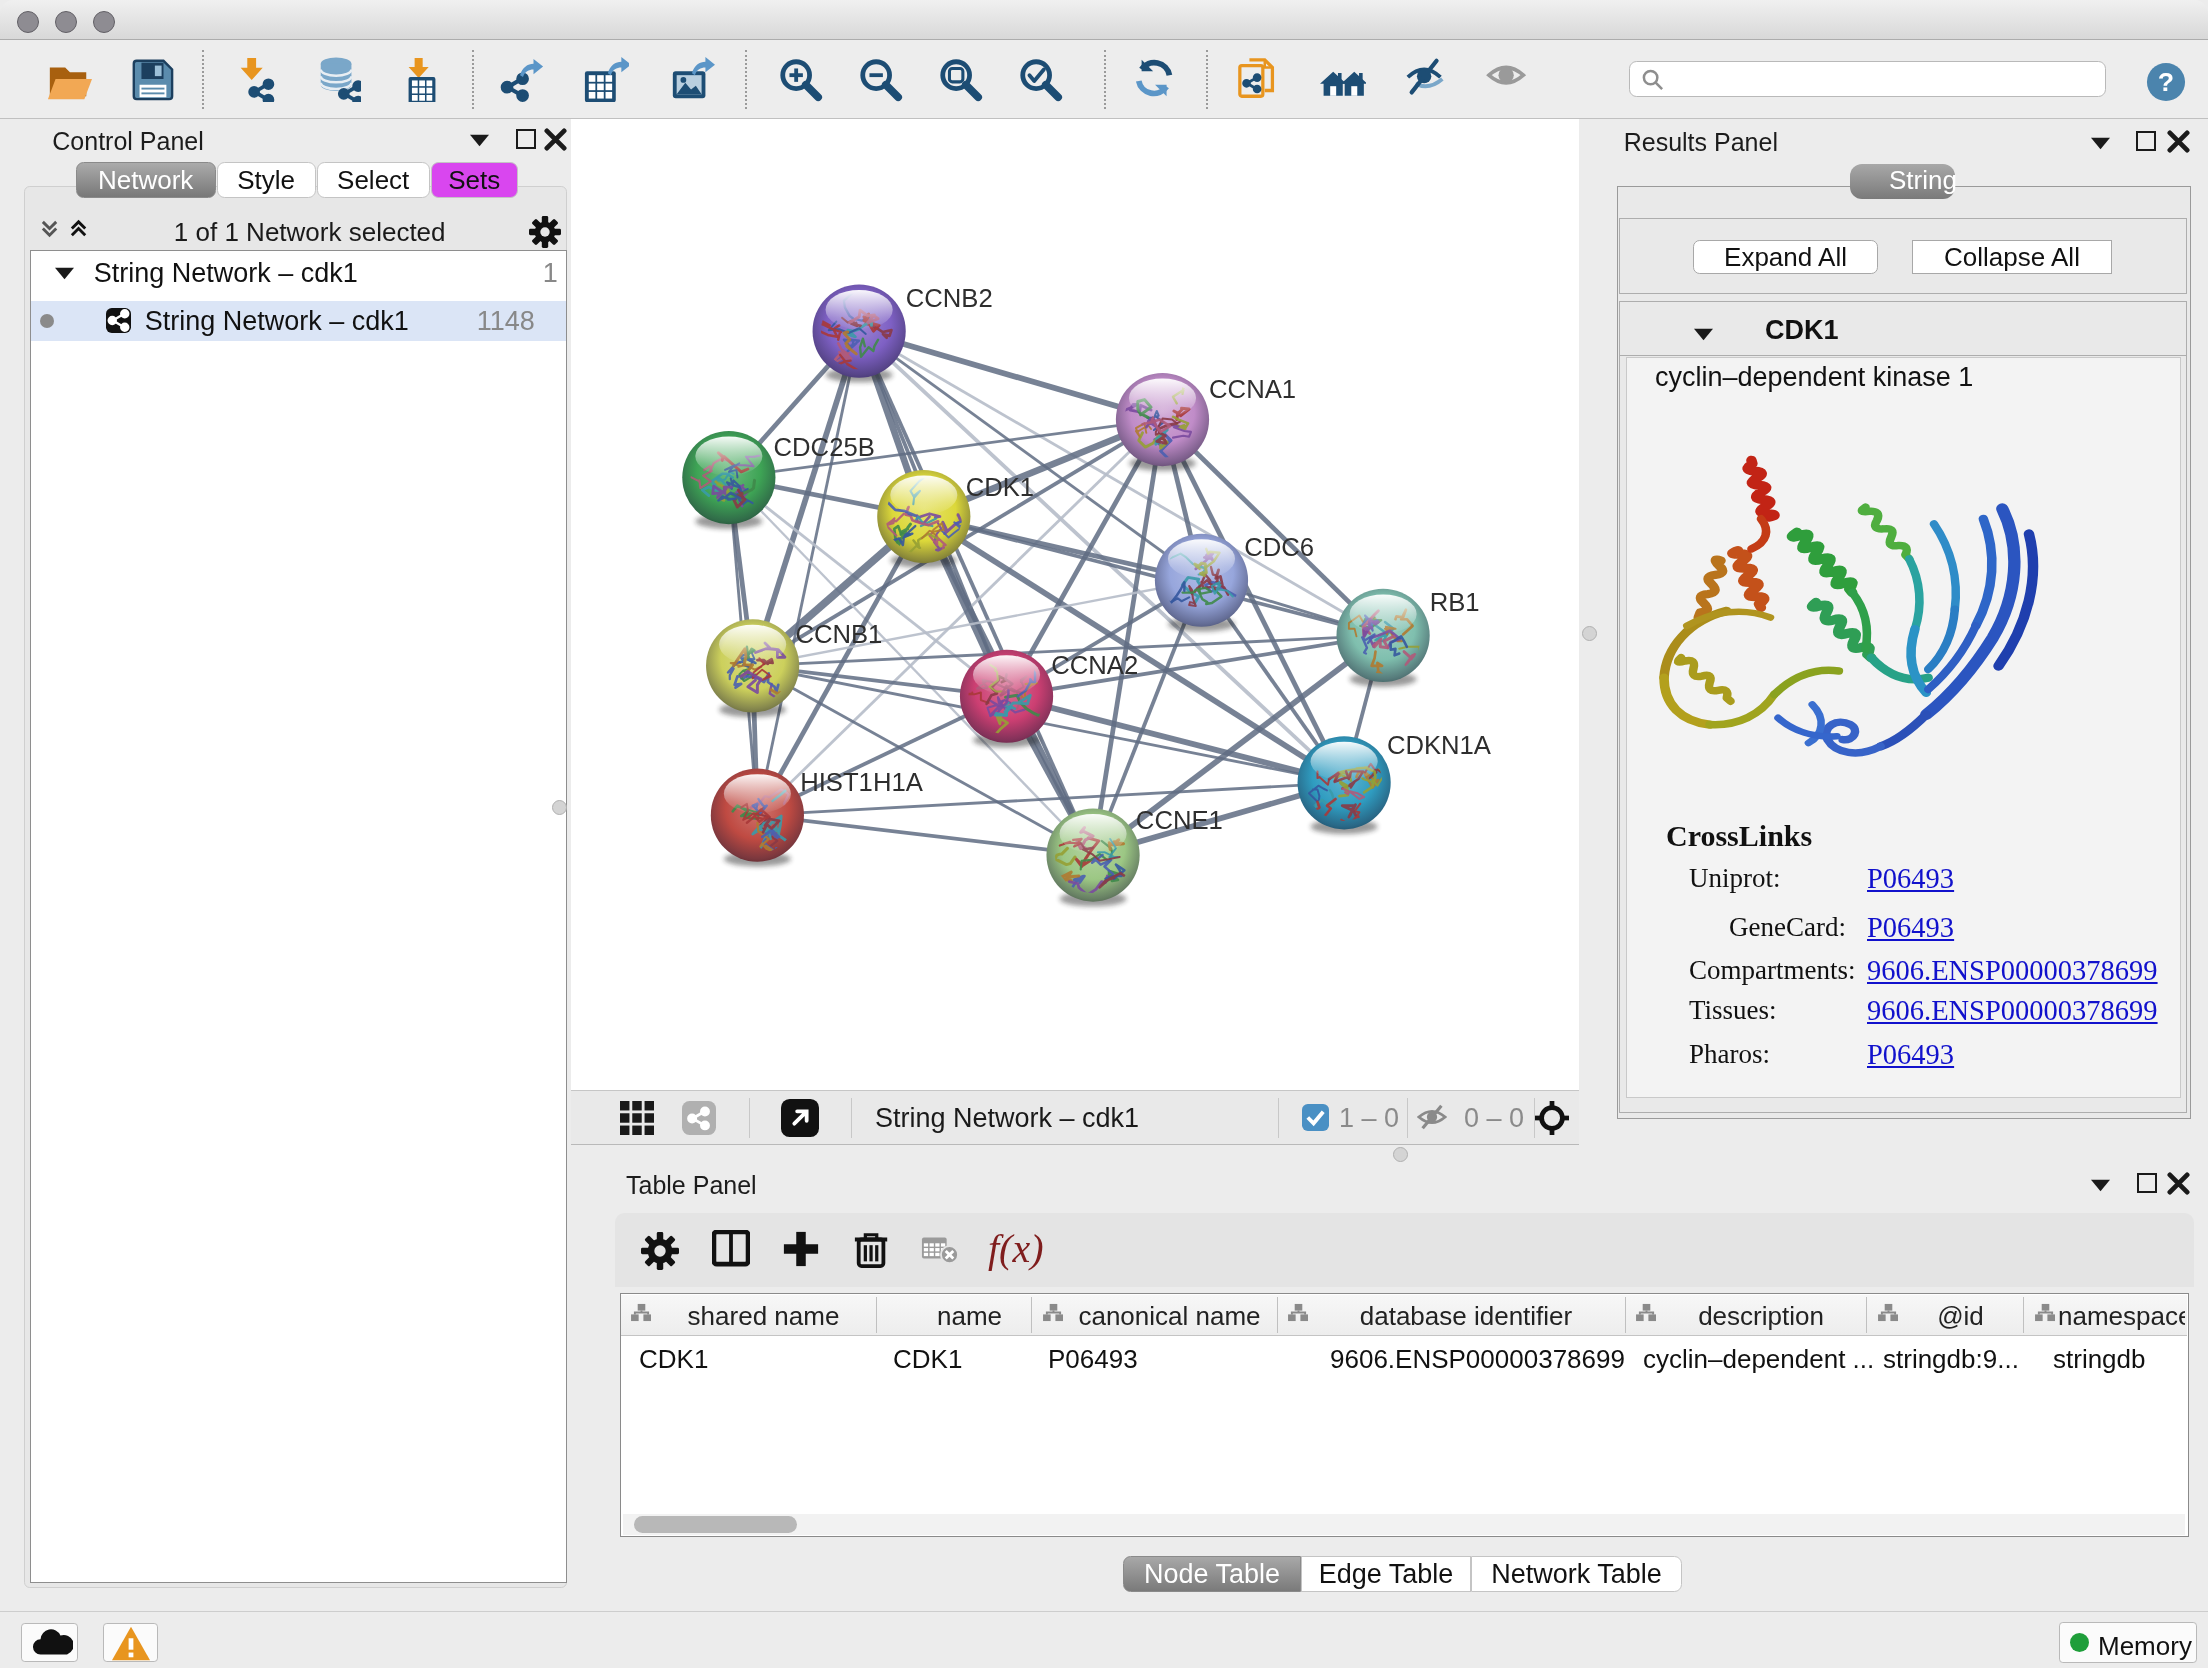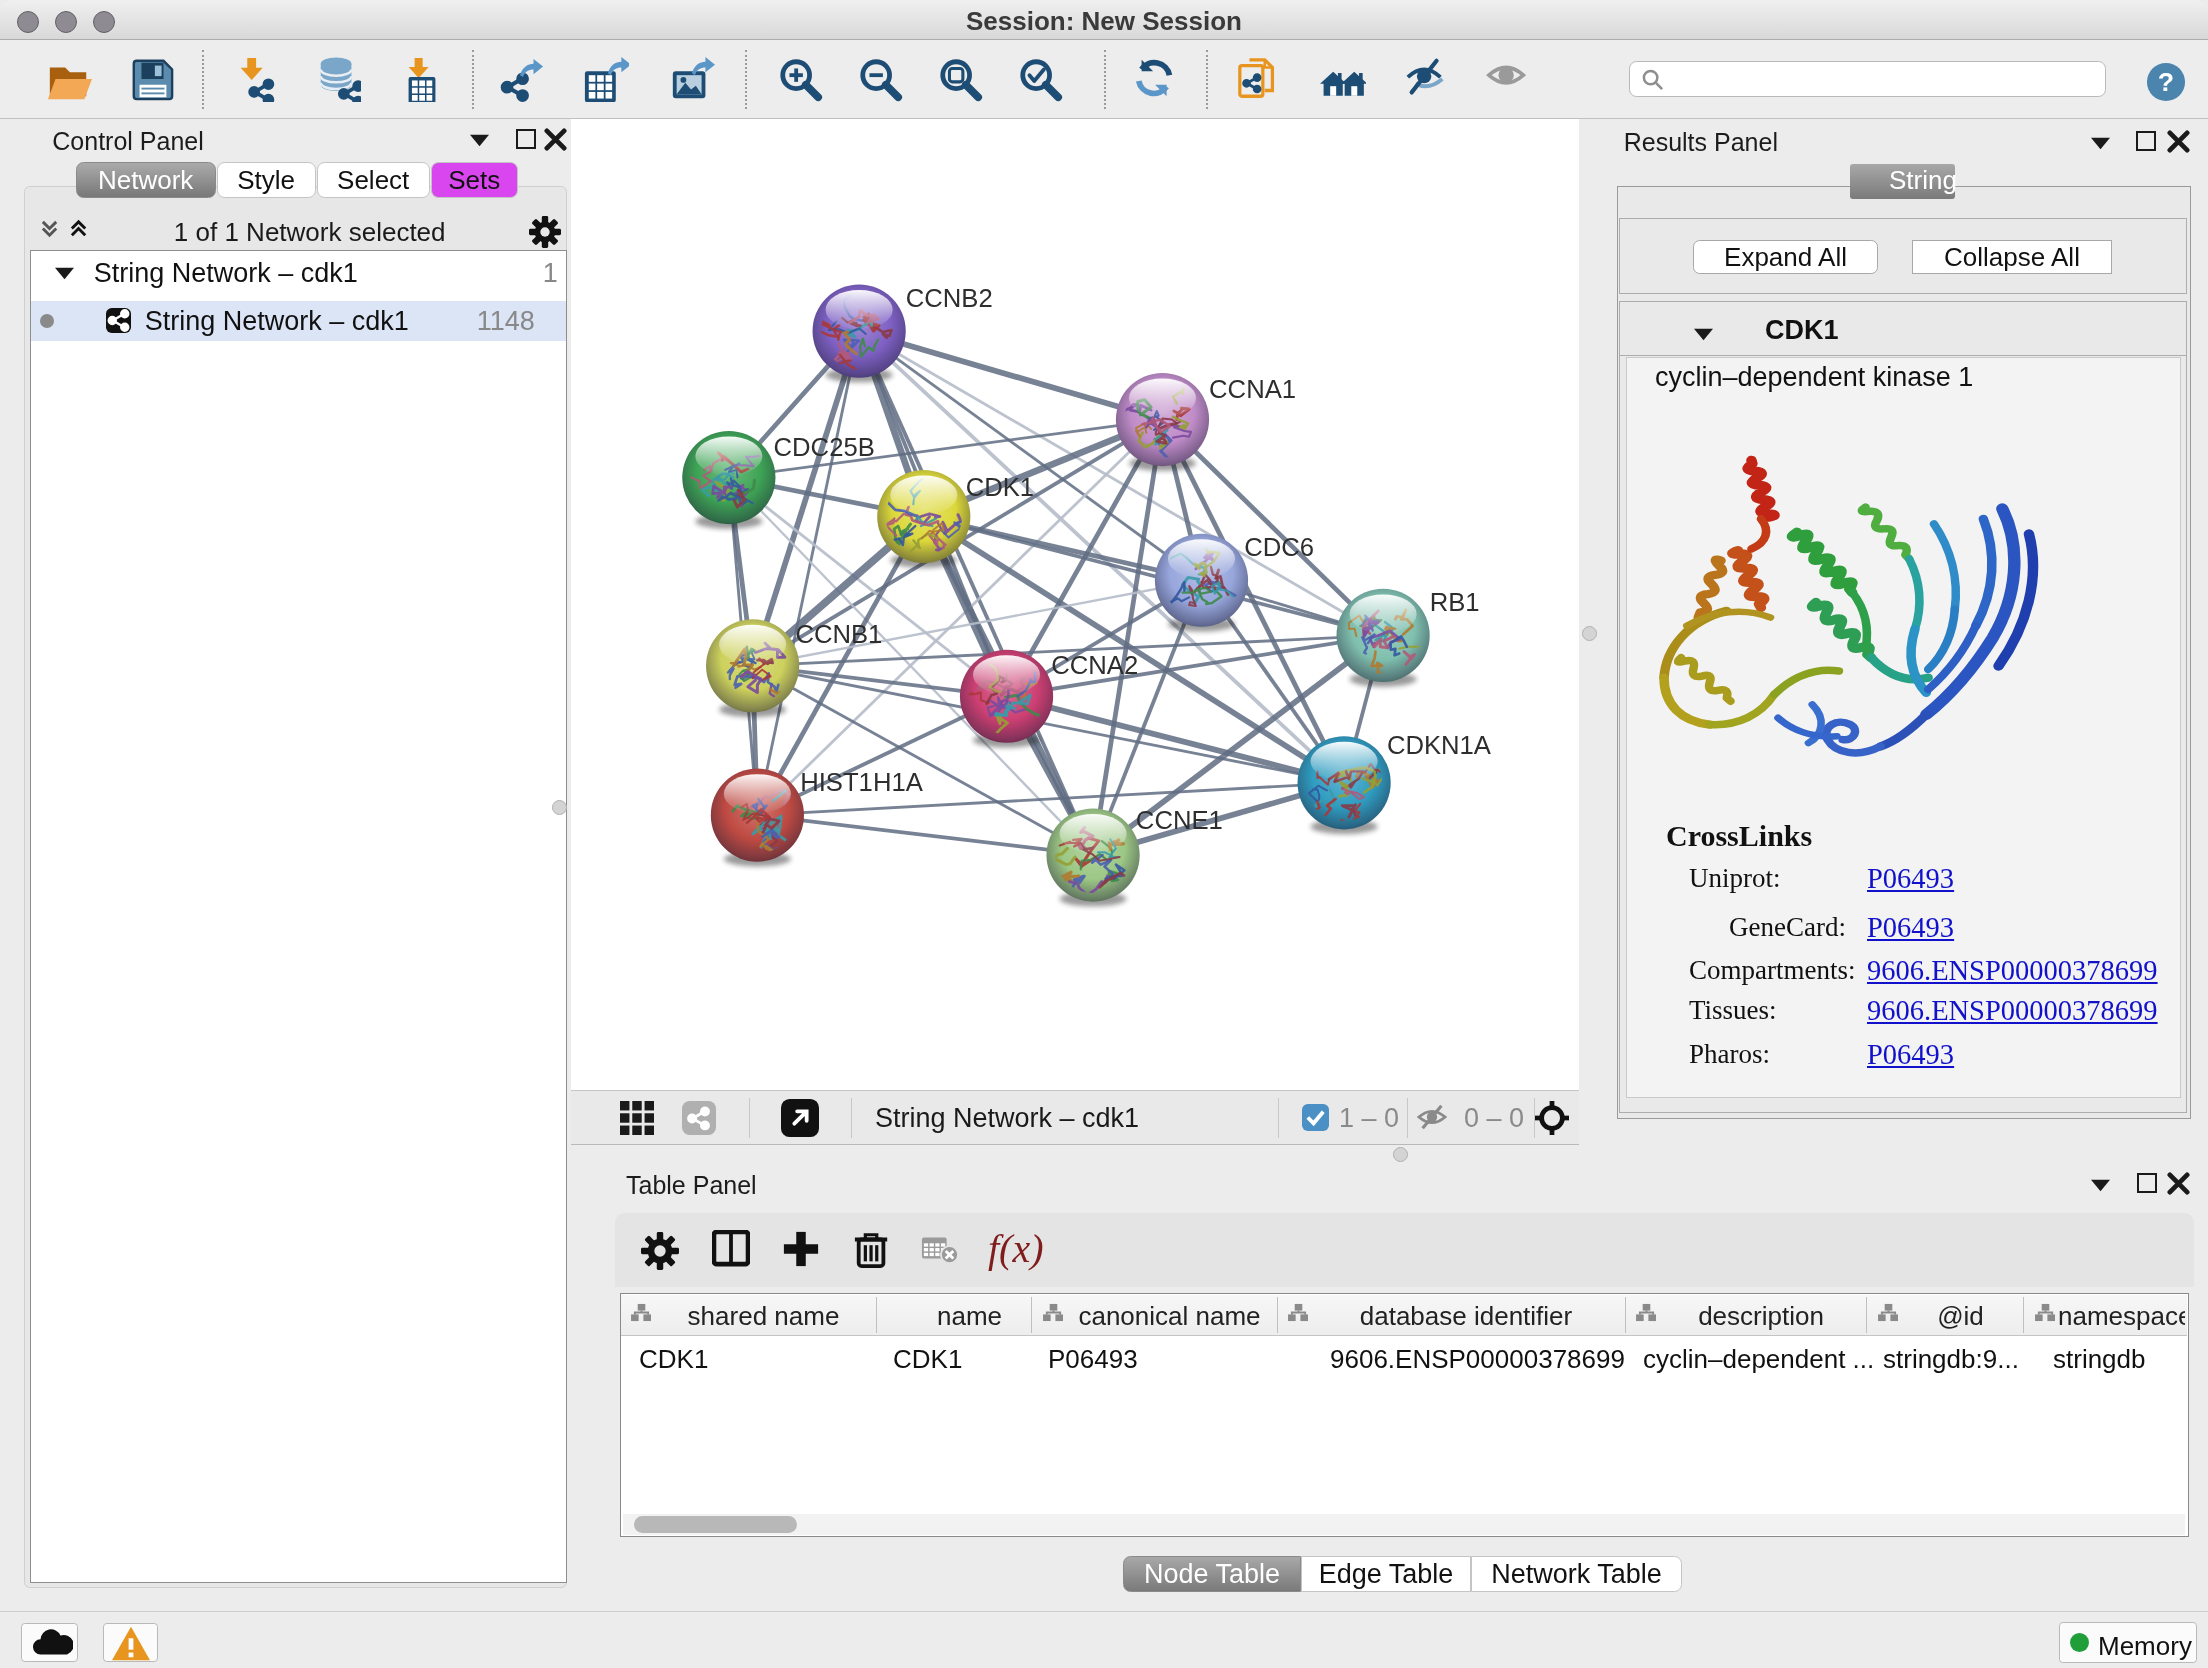--- a/index.html
+++ b/index.html
@@ -2,21 +2,20 @@
 <html style="font-size:15px"><head><meta charset="utf-8"><style>
 *{margin:0;padding:0;box-sizing:border-box;}
 body{width:2208px;height:1668px;font-family:"Liberation Sans",sans-serif;background:#ececec;overflow:hidden;position:relative;}
 .abs{position:absolute;}
 .ptitle{font-size:25px;color:#1c1c1c;}
 </style></head><body>
 <div class="abs" style="left:0;top:0;width:2208px;height:40px;background:linear-gradient(#f0f0f0,#d8d8d8);border-bottom:1px solid #acacac;border-radius:13.3px 13.3px 0 0;">
 <div class="abs" style="left:17px;top:10.5px;width:22px;height:22px;border-radius:50%;background:#8e8c92;border:1.4px solid #626066;"></div>
 <div class="abs" style="left:55px;top:10.5px;width:22px;height:22px;border-radius:50%;background:#8e8c92;border:1.4px solid #626066;"></div>
 <div class="abs" style="left:93px;top:10.5px;width:22px;height:22px;border-radius:50%;background:#8e8c92;border:1.4px solid #626066;"></div>
-<div class="abs" style="left:0;top:5.7px;width:2208px;text-align:center;font-size:26px;font-weight:bold;color:#3a3a3a;">Session: New Session</div>
 </div>
 <div class="abs" style="left:0;top:40px;width:2208px;height:79px;background:#ededed;border-bottom:1.9px solid #c0c0c0;">
     <div style="position:absolute;left:46px;top:16px;width:46px;height:46px;"><svg width="46" height="46" viewBox="0 0 48 48" style="">
         <path d="M4 12 L20 12 L25 17 L42 17 L42 42 L4 42 Z" fill="#a8600f"></path>
 <path d="M10 24 L48 24 L40 45 L2 45 Z" fill="#f2a854"></path>
       </svg></div>
     <div style="position:absolute;left:129px;top:16px;width:46px;height:46px;"><svg width="46" height="46" viewBox="0 0 48 48" style="">
         <path d="M5 8 A3 3 0 0 1 8 5 L36 5 L45 14 L45 42 A3 3 0 0 1 42 45 L8 45 A3 3 0 0 1 5 42 Z" fill="#5b8cad" stroke="#1c3f5e" stroke-width="2.5"></path>
 <rect x="13" y="7" width="23" height="17" fill="#1c3f5e"></rect>
 <rect x="27" y="10" width="7" height="11" fill="#9cc0d8"></rect>
@@ -743,21 +742,21 @@
 <div class="abs" style="left:1617px;top:119px;width:592px;height:1030px;">
     <div class="abs ptitle" style="left:6.7px;top:8.6px;">Results Panel</div>
     <div class="abs" style="left:471px;top:14.3px;"><svg width="25" height="19" viewBox="0 0 26 20" style="">
         <path d="M3 5 L23 5 L13 17 Z" fill="#1a1a1a"></path>
       </svg></div>
     <div class="abs" style="left:519px;top:12.4px;width:20px;height:20px;border:2.9px solid #1a1a1a;"></div>
     <div class="abs" style="left:550px;top:11.4px;"><svg width="23" height="23" viewBox="0 0 24 24" style="">
         <path d="M3 3 L21 21 M21 3 L3 21" stroke="#1a1a1a" stroke-width="5" stroke-linecap="round"></path>
       </svg></div>
     <div class="abs" style="left:0px;top:67px;width:574px;height:933px;background:#e9e9e9;border:1px solid #9a9a9a;"></div>
-    <div class="abs" style="left:233px;top:45px;width:105px;height:35px;background:linear-gradient(#a8a8a8,#7a7a7a);border-radius:3px;color:#fff;font-size:26px;text-align:center;line-height:33px;padding-left:39px;">String</div>
+    <div class="abs" style="left:233px;top:45px;width:105px;height:35px;background:linear-gradient(#a8a8a8,#7a7a7a);border-radius:12px;color:#fff;font-size:26px;text-align:center;line-height:33px;padding-left:39px;">String</div>
     <div class="abs" style="left:1.9px;top:99px;width:568px;height:76px;border:1px solid #adadad;"></div>
     <div class="abs" style="left:76px;top:121px;width:185px;height:34px;background:#fff;border:1.4px solid #a8a8a8;border-radius:6.7px;font-size:26px;color:#111;text-align:center;line-height:32px;">Expand All</div>
     <div class="abs" style="left:295px;top:121px;width:200px;height:34px;background:#fff;border:1.4px solid #a8a8a8;border-radius:0;font-size:26px;color:#111;text-align:center;line-height:32px;">Collapse All</div>
     <div class="abs" style="left:1.9px;top:182px;width:568px;height:812px;border:1px solid #adadad;"></div>
     <div class="abs" style="left:74px;top:205px;"><svg width="25" height="19" viewBox="0 0 26 20" style="">
         <path d="M3 5 L23 5 L13 17 Z" fill="#1a1a1a"></path>
       </svg></div>
     <div class="abs" style="left:148px;top:196px;font-size:27px;font-weight:bold;color:#111;">CDK1</div>
     <div class="abs" style="left:1.9px;top:236px;width:568px;height:0;border-top:1px solid #adadad;"></div>
     <div class="abs" style="left:8.6px;top:238px;width:555px;height:741px;background:#f3f3f3;border:1px solid #c9c9c9;"></div>

